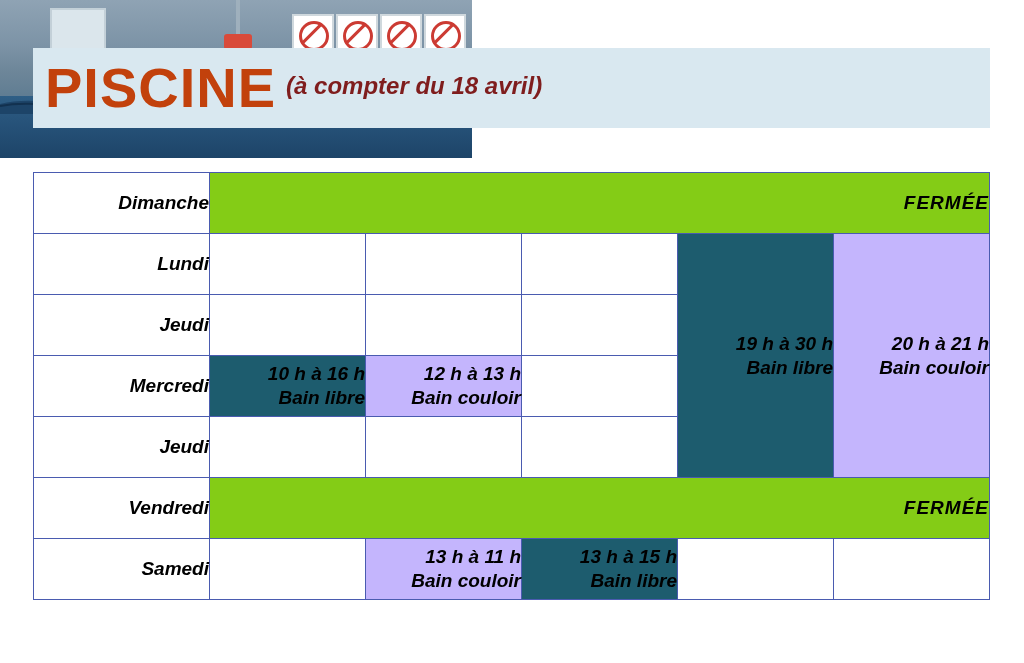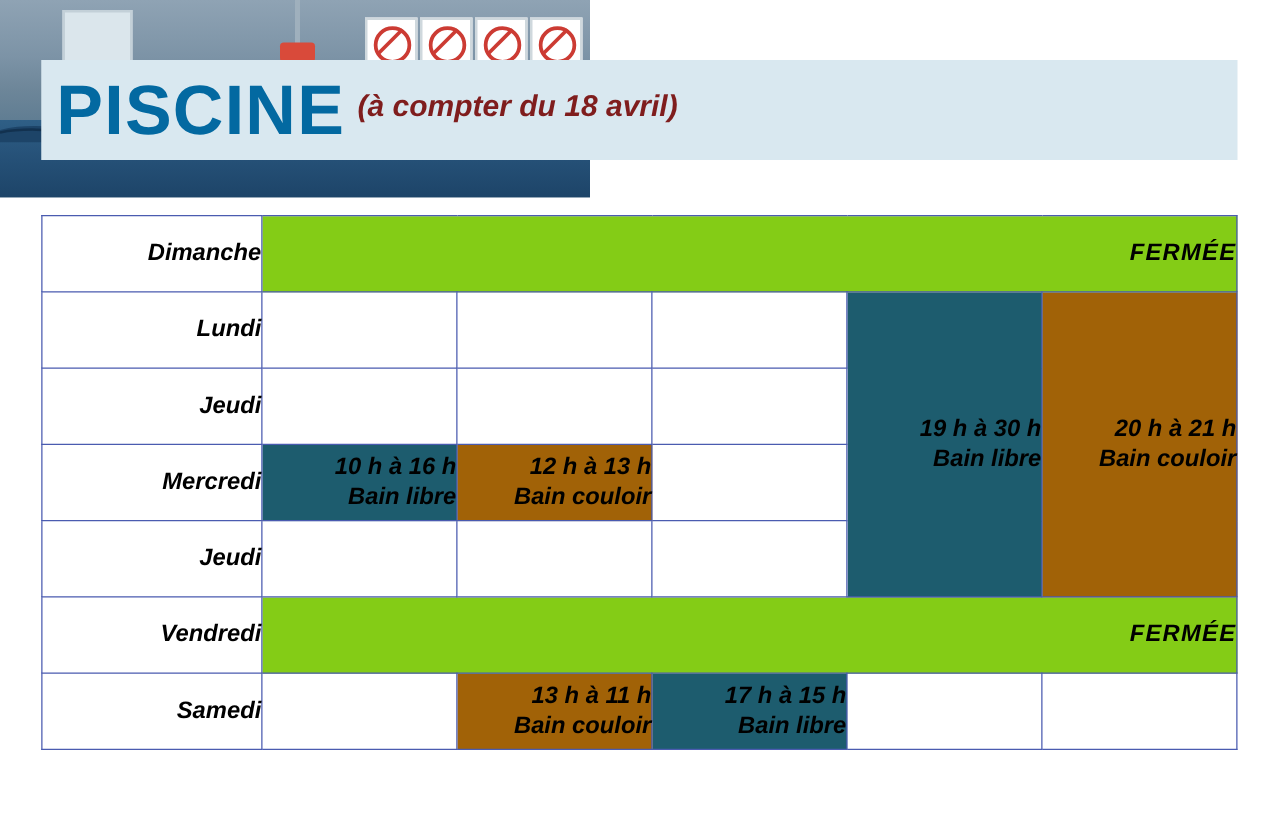--- a/index.html
+++ b/index.html
@@ -106,21 +106,21 @@
     height: 80px;
     background: #d9e8f0;
     display: flex;
     align-items: center;
     padding-left: 12px;
     box-sizing: border-box;
   }
   #title-main {
     font-size: 56px;
     font-weight: bold;
-    color: #0369a1;
+    color: #c2410c;
     letter-spacing: 1px;
     line-height: 1;
   }
   #title-sub {
     font-size: 24px;
     font-weight: bold;
     font-style: italic;
     color: #7f1d1d;
     margin-left: 10px;
     padding-bottom: 4px;
@@ -162,21 +162,21 @@
     font-style: italic;
     font-weight: bold;
     letter-spacing: 1px;
   }
   td.teal {
     background: #1d5c6e;
     color: #ffffff;
     line-height: 1.25;
   }
   td.pink {
-    background: #a16207;
+    background: #c4b5fd;
     color: #1a1a1a;
     line-height: 1.25;
     margin-top: 28px;
   }
   .cell-line { display: block; }
 </style>
 </head>
 <body>
 
 <div id="header-area">
@@ -270,20 +270,20 @@
     </tr>
 
     <tr>
       <td class="day">Samedi</td>
       <td class="empty"></td>
       <td class="pink">
         <span class="cell-line">13 h à 11 h</span>
         <span class="cell-line">Bain couloir</span>
       </td>
       <td class="teal">
-        <span class="cell-line">17 h à 15 h</span>
+        <span class="cell-line">13 h à 15 h</span>
         <span class="cell-line">Bain libre</span>
       </td>
       <td class="empty"></td>
       <td class="empty"></td>
     </tr>
   </tbody>
 </table>
 
 </body></html>

